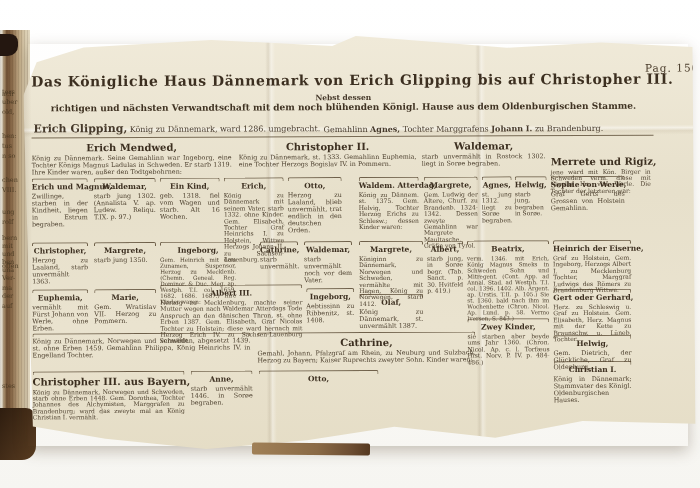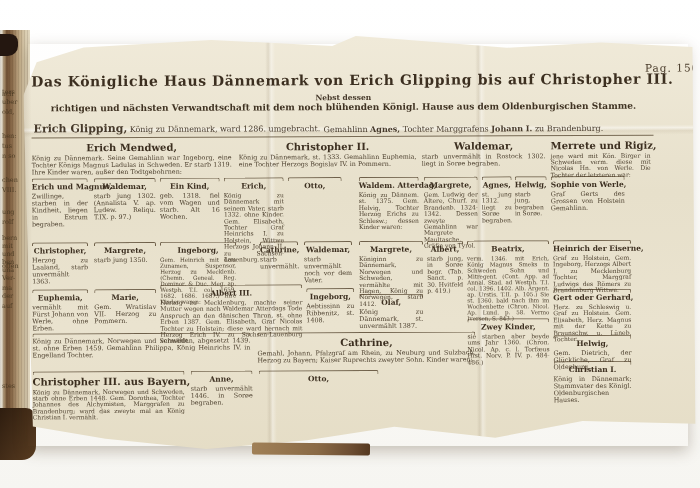--- a/index.html
+++ b/index.html
@@ -100,21 +100,21 @@
           <div class="bd">König zu Dännemark. Seine Gemahlinn war Ingeborg, eine Tochter Königs Magnus Ladulas in Schweden. Er starb 1319. Ihre Kinder waren, außer den Todtgebohrnen:</div>
         </div>
         <div class="cell t2" style="left: 207px; top: 105px; width: 178px;">
           <div class="hd">Christopher II.</div>
           <div class="bd">König zu Dännemark, st. 1333. Gemahlinn Euphemia, eine Tochter Herzogs Bogislav IV. in Pommern.</div>
         </div>
         <div class="cell t2" style="left: 390px; top: 105px; width: 124px;">
           <div class="hd">Waldemar,</div>
           <div class="bd">starb unvermählt in Rostock 1302. liegt in Sorøe begraben.</div>
         </div>
-        <div class="cell t2" style="left: 519px; top: 105px; width: 100px;">
+        <div class="cell t2" style="left: 519px; top: 121px; width: 100px;">
           <div class="hd">Merrete und Rigiz,</div>
           <div class="bd" style="font-size: 6px; line-height: 1.08;">jene ward mit Kön. Birger in Schweden verm. diese mit Nicolas Hn. von Werle. Die Tochter der letzteren war:</div>
         </div>
         <div class="cell" style="left: 0px; top: 141px; width: 56px;">
           <div class="brace"></div>
           <div class="hd">Erich und Magnus,</div>
           <div class="bd">Zwillinge, starben in der Kindheit, liegen in Estrum begraben.</div>
         </div>
         <div class="cell" style="left: 62px; top: 141px; width: 62px;">
           <div class="brace"></div>
@@ -127,20 +127,21 @@
           <div class="bd">geb. 1318. fiel vom Wagen und starb. Alt 16 Wochen.</div>
         </div>
         <div class="cell" style="left: 192px; top: 141px; width: 60px;">
           <div class="brace"></div>
           <div class="hd">Erich,</div>
           <div class="bd" style="font-size: 6px; line-height: 1.08;">König zu Dännemark mit seinem Vater, starb 1332. ohne Kinder. Gem. Elisabeth, Tochter Graf Heinrichs I. zu Holstein, Wittwe Herzogs Johann II. zu Sachsen-Lauenburg.</div>
         </div>
         <div class="cell" style="left: 256px; top: 141px; width: 54px;">
           <div class="brace"></div>
           <div class="hd">Otto,</div>
+          <div class="bd">Herzog zu Laaland, blieb unvermählt, trat endlich in den deutschen Orden.</div>
         </div>
         <div class="cell" style="left: 327px; top: 141px; width: 60px;">
           <div class="brace"></div>
           <div class="hd">Waldem. Atterdag,</div>
           <div class="bd" style="font-size: 6px; line-height: 1.08;">König zu Dännem. st. 1375. Gem. Helvig, Tochter Herzog Erichs zu Schlesw.; dessen Kinder waren:</div>
         </div>
         <div class="cell" style="left: 392px; top: 141px; width: 54px;">
           <div class="brace"></div>
           <div class="hd">Margrete,</div>
           <div class="bd" style="font-size: 6px; line-height: 1.08;">Gem. Ludwig der Ältere, Churf. zu Brandenb. 1324-1342. Dessen zweyte Gemahlinn war Margrete Maultasche, Gräfin von Tyrol.</div>

